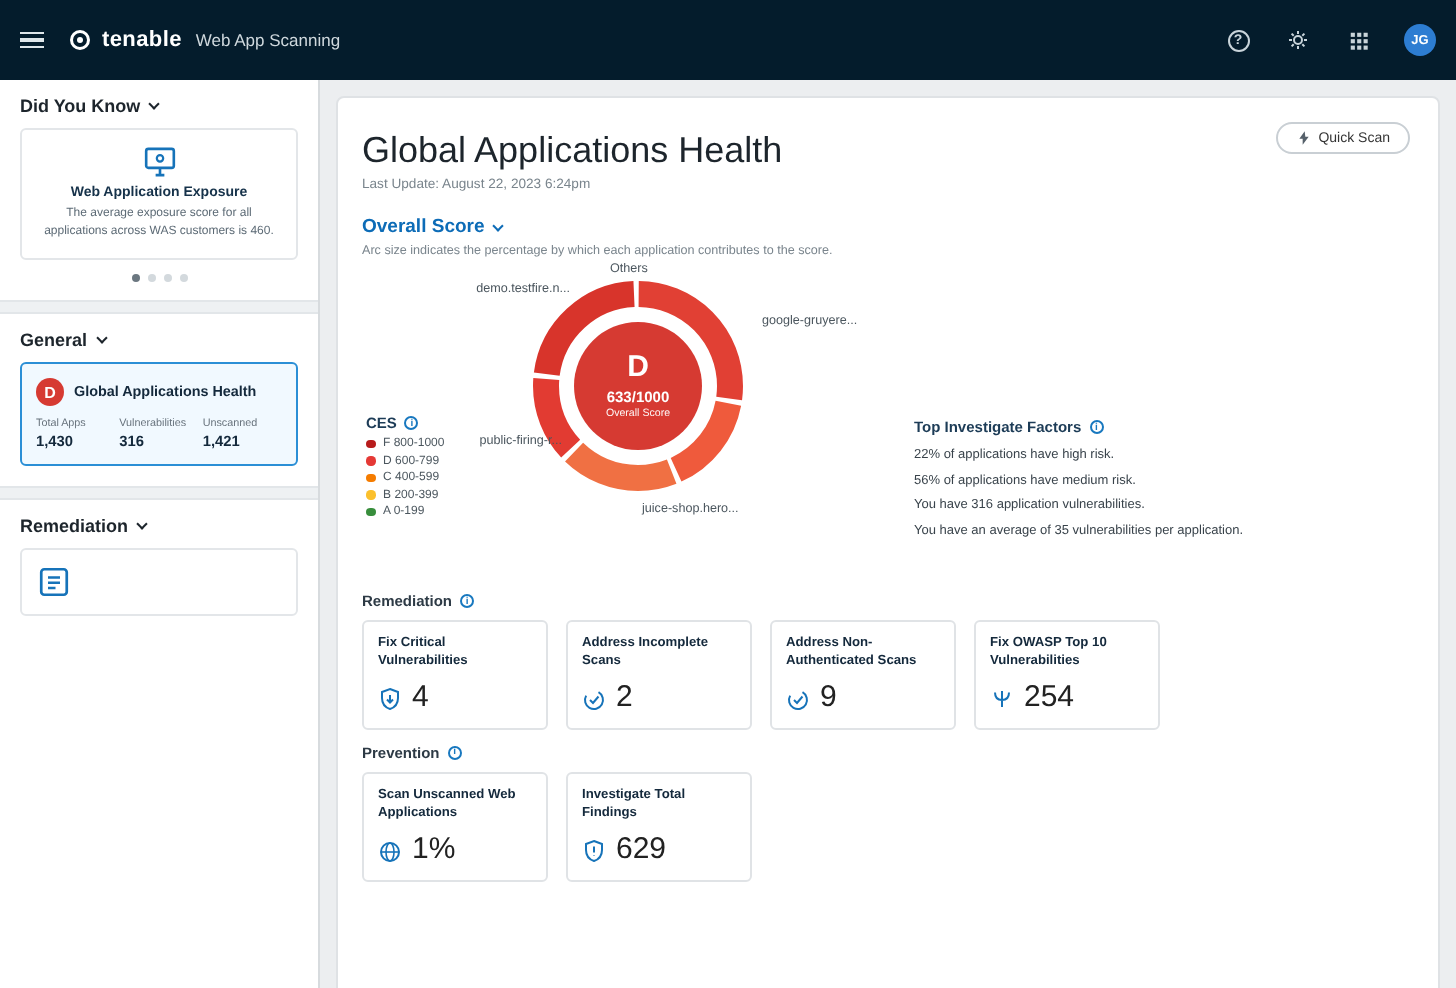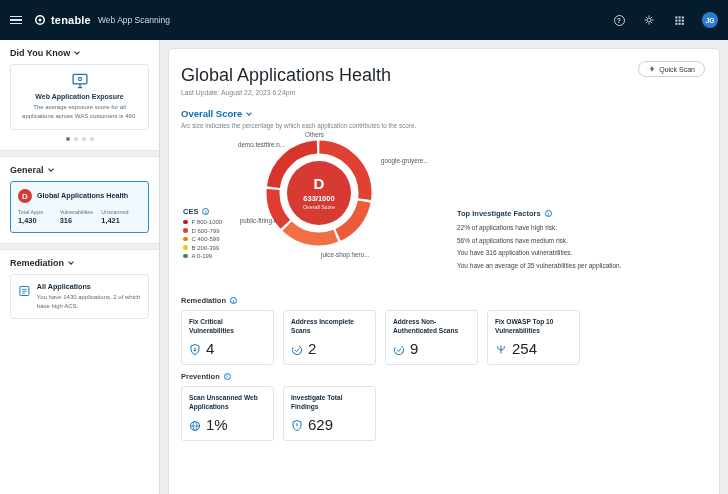--- a/index.html
+++ b/index.html
@@ -195,24 +195,20 @@
 
     <div class="sec-head">
       <span>Remediation</span>
         <span class="chev"></span>
     </div>
     <div class="apps-card">
       <svg width="18" height="18" viewBox="0 0 24 24">
         <rect x="3.5" y="3.5" width="17" height="17" rx="2" fill="none" stroke="#1673b9" stroke-width="1.8"></rect>
         <path d="M8 9h8M8 12.5h8M8 16h5" stroke="#1673b9" stroke-width="1.6" fill="none"></path>
       </svg>
-      <div>
-        <div class="apps-title">All Applications</div>
-        <div class="apps-text">You have 1430 applications, 2 of which have high ACS.</div>
-      </div>
     </div>
   </aside>
 
   <main class="main">
     <div class="card-surface">
 
       <button class="quick-scan">
         <svg width="8" height="8" viewBox="0 0 24 24">
           <path d="M13 2 L5 13 h5 L10 22 L19 10 h-5 Z" fill="#55606a"></path>
         </svg>

